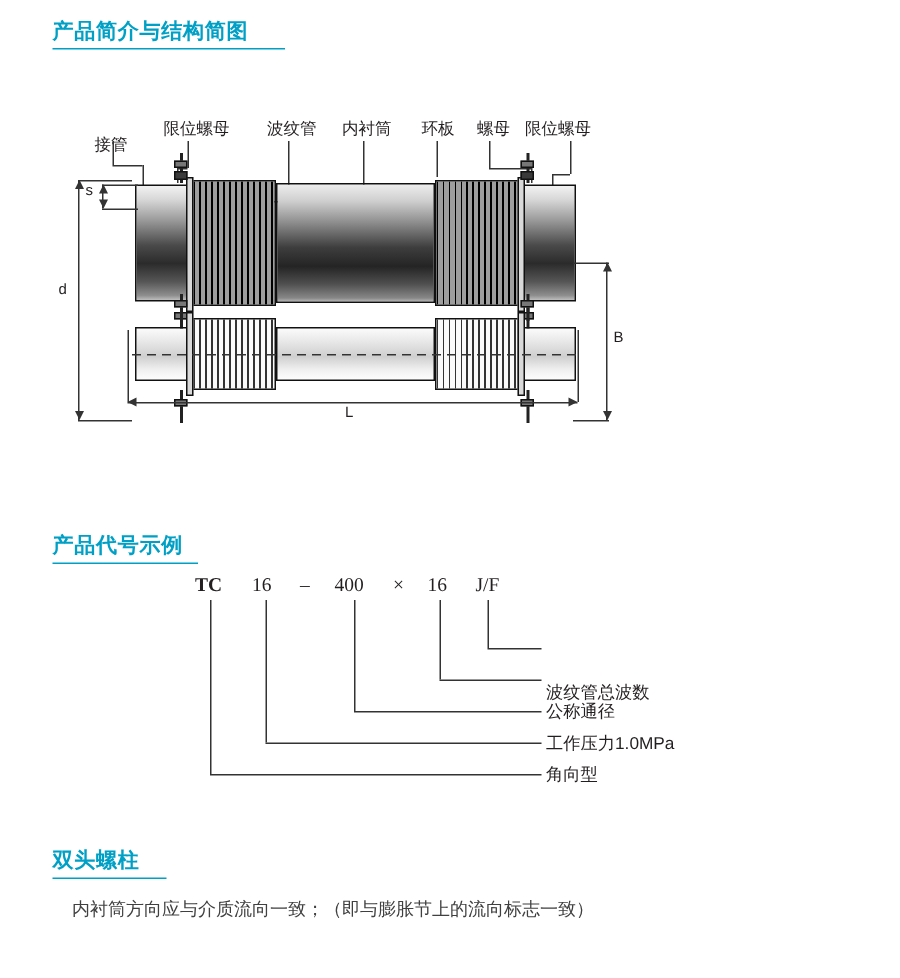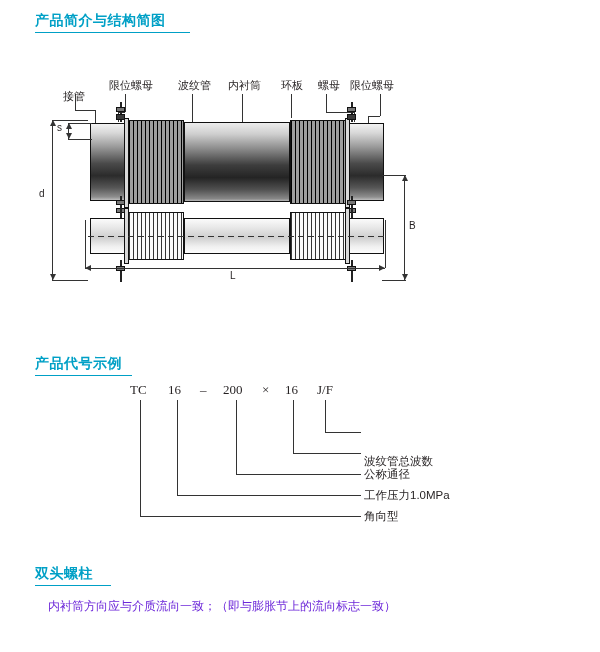--- a/index.html
+++ b/index.html
@@ -190,21 +190,21 @@
   #notes {
     position: absolute;
     left: 48px;
     top: 597px;
     width: 520px;
   }
   #notes p {
     margin: 0 0 5px 0;
     font-size: 12px;
     line-height: 1.55;
-    color: #6d28d9;
+    color: #404040;
   }
 </style>
 </head>
 <body>
 
 <div class="section-title" id="title1">产品简介与结构简图</div>
 <div class="title-underline" id="ul1"></div>
 
 <div class="section-title" id="title2">产品代号示例</div>
 <div class="title-underline" id="ul2"></div>
@@ -314,24 +314,24 @@
   <div class="dim-line" style="left:55px; top:198px; width:300px; height:1px;"></div>
   <div class="arrow-l" style="left:55px; top:195px;"></div>
   <div class="arrow-r" style="left:349px; top:195px;"></div>
   <div class="dimtext" style="left:200px; top:200px;">L</div>
   <div class="leader" style="left:55px;  top:150px; height:48px;"></div>
   <div class="leader" style="left:355px; top:150px; height:48px;"></div>
 </div>
 
 <div id="figure2">
 
-  <div class="code-token" style="left:100px; top:0px;">TC</div>
+  <div class="code-token" style="left:100px; top:0px;font-weight:bold;">TC</div>
   <div class="code-token" style="left:138px; top:0px;">16</div>
   <div class="code-token" style="left:170px; top:0px;">–</div>
-  <div class="code-token" style="left:193px; top:0px;">200</div>
+  <div class="code-token" style="left:193px; top:0px;">400</div>
   <div class="code-token" style="left:232px; top:0px;">×</div>
   <div class="code-token" style="left:255px; top:0px;">16</div>
   <div class="code-token" style="left:287px; top:0px;">J/F</div>
 
   <div class="vline" style="left:295px; top:18px; height:32px;"></div>
   <div class="hline2" style="left:295px; top:50px; width:36px;"></div>
 
   <div class="vline" style="left:263px; top:18px; height:53px;"></div>
   <div class="hline2" style="left:263px; top:71px; width:68px;"></div>
   <div class="code-desc" style="left:334px; top:72px;font-family:Liberation Mono, monospace;">波纹管总波数</div>

